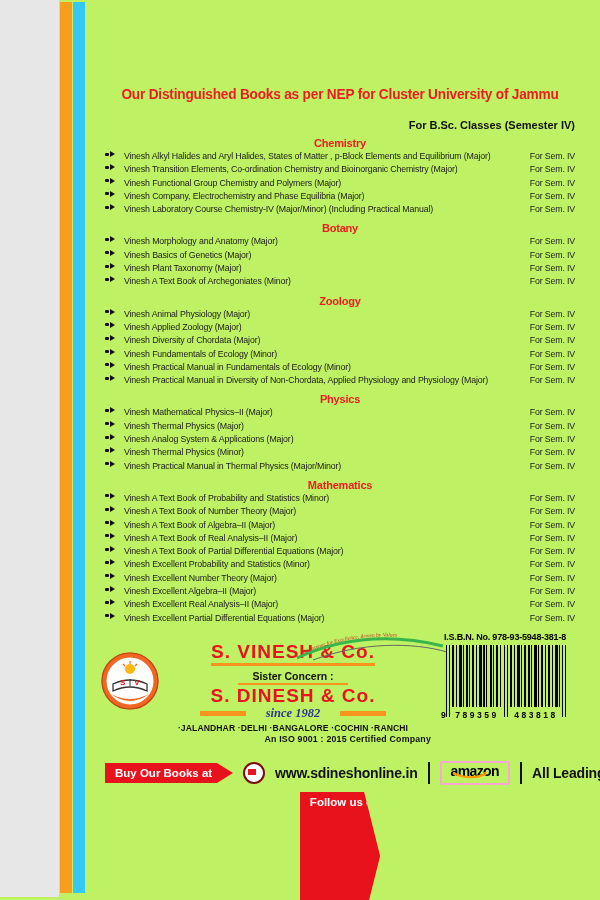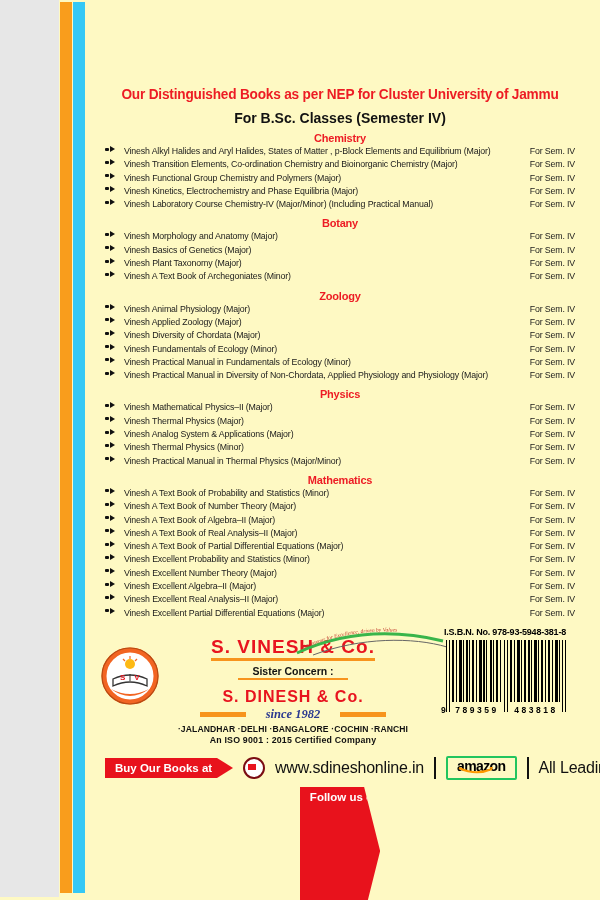--- a/index.html
+++ b/index.html
@@ -1,27 +1,27 @@
 <!DOCTYPE html>
 <html><head>
 <meta charset="utf-8">
 <style>
   html,body{margin:0;padding:0;background:#fff;}
   body{width:600px;height:900px;position:relative;overflow:hidden;
        font-family:"Liberation Sans","DejaVu Sans",sans-serif;-webkit-font-smoothing:antialiased;}
-  .page{position:absolute;inset:0;background:#fef9c3;}
+  .page{position:absolute;inset:0;background:#bef264;}
   .gray-margin{position:absolute;left:0;top:0;width:59px;height:897px;background:#e7e7e7;}
   .stripe{position:absolute;top:2px;height:891px;}
   .stripe.orange{left:60px;width:12px;background:#f99d1c;}
   .stripe.cyan{left:73px;width:12px;background:#35c8f5;}
   .content{position:absolute;left:84px;top:0;right:0;bottom:0;padding:86px 25px 0 21px;}
 
   .title{color:#ed1c24;font-weight:bold;font-size:14.5px;text-align:center;line-height:17px;
          transform:scaleX(.94);transform-origin:center;letter-spacing:-.2px;white-space:nowrap;}
-  .subtitle{color:#111;font-weight:bold;font-size:14px;text-align:center;margin-top:7px;}
+  .subtitle{color:#111;font-weight:bold;font-size:11px;text-align:right;margin-top:16px;}
 
   #sections{margin-top:6px;}
   .sec-header{color:#ed1c24;font-weight:bold;font-size:11px;line-height:12px;text-align:center;
               margin:5px 0 2px;letter-spacing:-.2px;}
   .book-row{display:flex;align-items:flex-start;height:13.3px;font-size:8.8px;color:#1a1a1a;
             letter-spacing:-.15px;}
   .bullet{display:inline-flex;align-items:center;width:19px;flex:0 0 19px;}
   .bullet .b1{width:4px;height:3px;background:#111;margin-right:1px;border-radius:1px;}
   .bullet .b2{width:0;height:0;border-left:5px solid #111;border-top:3.5px solid transparent;
               border-bottom:3.5px solid transparent;}
@@ -29,43 +29,43 @@
   .sem{flex:0 0 58px;text-align:right;white-space:nowrap;}
 
   .pub-row{position:relative;height:114px;margin-top:12px;}
   .logo-svg{position:absolute;left:-4px;top:14px;}
   .pub-block{position:absolute;left:50px;top:4px;width:276px;text-align:center;}
   .swoosh{position:absolute;right:-18px;top:-12px;}
   .pub-name1{display:inline-block;color:#e8141f;font-weight:bold;font-size:19px;letter-spacing:1px;
              border-bottom:3px solid #f7941d;padding-bottom:1px;line-height:20px;}
   .sister{display:inline-block;color:#111;font-weight:bold;font-size:10.5px;line-height:12px;
           border-bottom:2.5px solid #f7941d;padding:1px 14px 1px;}
-  .pub-name2{color:#e8141f;font-weight:bold;font-size:16px;letter-spacing:1px;line-height:20px;margin-top:7px;}
+  .pub-name2{color:#e8141f;font-weight:bold;font-size:19px;letter-spacing:1px;line-height:20px;margin-top:1px;}
   .since-row{display:flex;align-items:center;justify-content:center;gap:20px;margin-top:0;}
   .since-bar{width:46px;height:5px;background:#f7941d;}
   .since{color:#2b3990;font-weight:bold;font-style:italic;font-size:12.5px;
          font-family:"Liberation Serif","DejaVu Serif",serif;}
   .cities{color:#111;font-weight:bold;font-size:8.6px;margin-top:2px;letter-spacing:.1px;}
-  .iso{color:#111;font-weight:bold;font-size:8.8px;margin-top:1px;letter-spacing:.2px;}
+  .iso{color:#111;font-weight:bold;font-size:8.8px;margin-top:1px;letter-spacing:.2px;text-align:right;}
 
   .isbn-block{position:absolute;right:0;top:-6px;width:140px;text-align:center;}
   .isbn-label{color:#000;font-weight:bold;font-size:9px;white-space:nowrap;letter-spacing:-.2px;}
   .isbn-block svg{margin-top:1px;}
 
   .footer-row{display:flex;align-items:center;margin-top:9px;gap:10px;height:24px;}
   .footer-row.second{margin-top:7px;flex-direction:column;}
   .banner{position:relative;flex:0 0 128px;background:#e8121c;color:#fff;font-weight:bold;
           font-size:11.5px;height:20px;line-height:20px;padding-left:10px;box-sizing:border-box;
           clip-path:polygon(0 0,calc(100% - 16px) 0,100% 50%,calc(100% - 16px) 100%,0 100%);}
-  .ftext{color:#111;font-weight:normal;font-size:16px;letter-spacing:-.2px;white-space:nowrap;}
+  .ftext{color:#111;font-weight:bold;font-size:14px;letter-spacing:-.2px;white-space:nowrap;}
   .vr{width:2px;height:22px;background:#111;flex:0 0 2px;}
   .mini-logo{width:18px;height:18px;border-radius:50%;border:2px solid #7a0c12;background:#fff;
              position:relative;flex:0 0 18px;}
   .mini-logo::after{content:"";position:absolute;left:3px;top:5px;width:8px;height:6px;background:#e8141f;}
-  .amz{border:2px solid #22c55e;border-radius:2px;height:24px;display:flex;align-items:center;
+  .amz{border:2px solid #f9a8d4;border-radius:2px;height:24px;display:flex;align-items:center;
        padding:0 9px;position:relative;box-sizing:border-box;}
   .amz .word{font-weight:bold;font-size:14px;letter-spacing:-.6px;color:#000;line-height:14px;margin-top:-4px;}
   .amz svg{position:absolute;left:10px;bottom:2px;}
   .fb{width:20px;height:20px;border-radius:50%;background:#1877f2;color:#fff;font-weight:bold;
       font-size:15px;text-align:center;line-height:20px;flex:0 0 20px;
       font-family:"Liberation Serif",serif;}
   .ig{width:19px;height:19px;border-radius:5px;flex:0 0 19px;position:relative;
       background:radial-gradient(circle at 30% 110%,#fdc468 0%,#f77737 30%,#d6249f 62%,#4f5bd5 95%);}
   .ig::before{content:"";position:absolute;inset:2px;border:1.6px solid #fff;border-radius:4px;}
   .ig::after{content:"";position:absolute;left:5.5px;top:5.5px;width:5px;height:5px;
@@ -110,21 +110,21 @@
             <i class="b2"></i>
           </span>
           <span class="bt">Vinesh Functional Group Chemistry and Polymers (Major)</span>
           <span class="sem">For Sem. IV</span>
         </div>
         <div class="book-row">
           <span class="bullet">
             <i class="b1"></i>
             <i class="b2"></i>
           </span>
-          <span class="bt">Vinesh Kinetics, Electrochemistry and Phase Equilibria (Major)</span>
+          <span class="bt">Vinesh Company, Electrochemistry and Phase Equilibria (Major)</span>
           <span class="sem">For Sem. IV</span>
         </div>
         <div class="book-row">
           <span class="bullet">
             <i class="b1"></i>
             <i class="b2"></i>
           </span>
           <span class="bt">Vinesh Laboratory Course Chemistry-IV (Major/Minor) (Including Practical Manual)</span>
           <span class="sem">For Sem. IV</span>
         </div>

